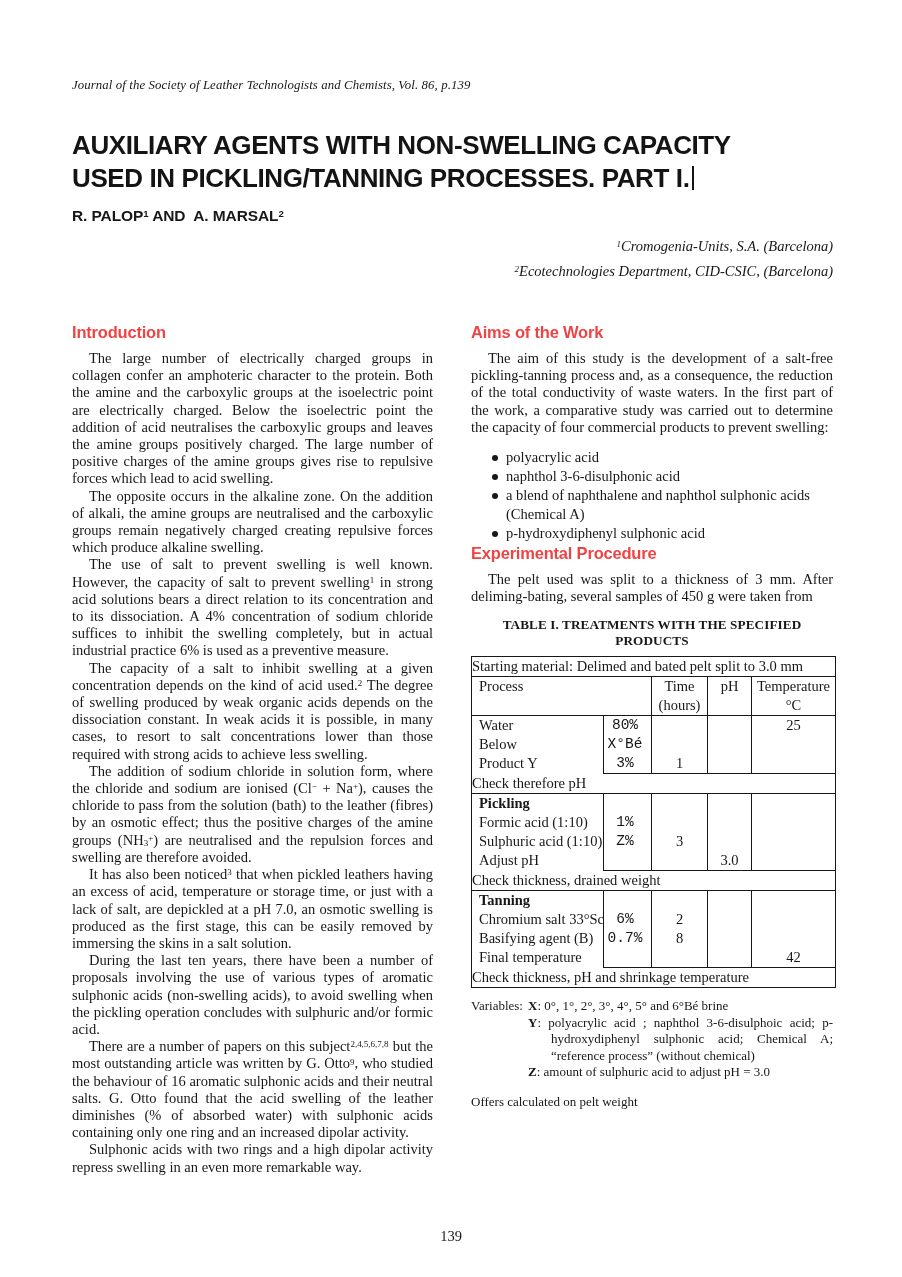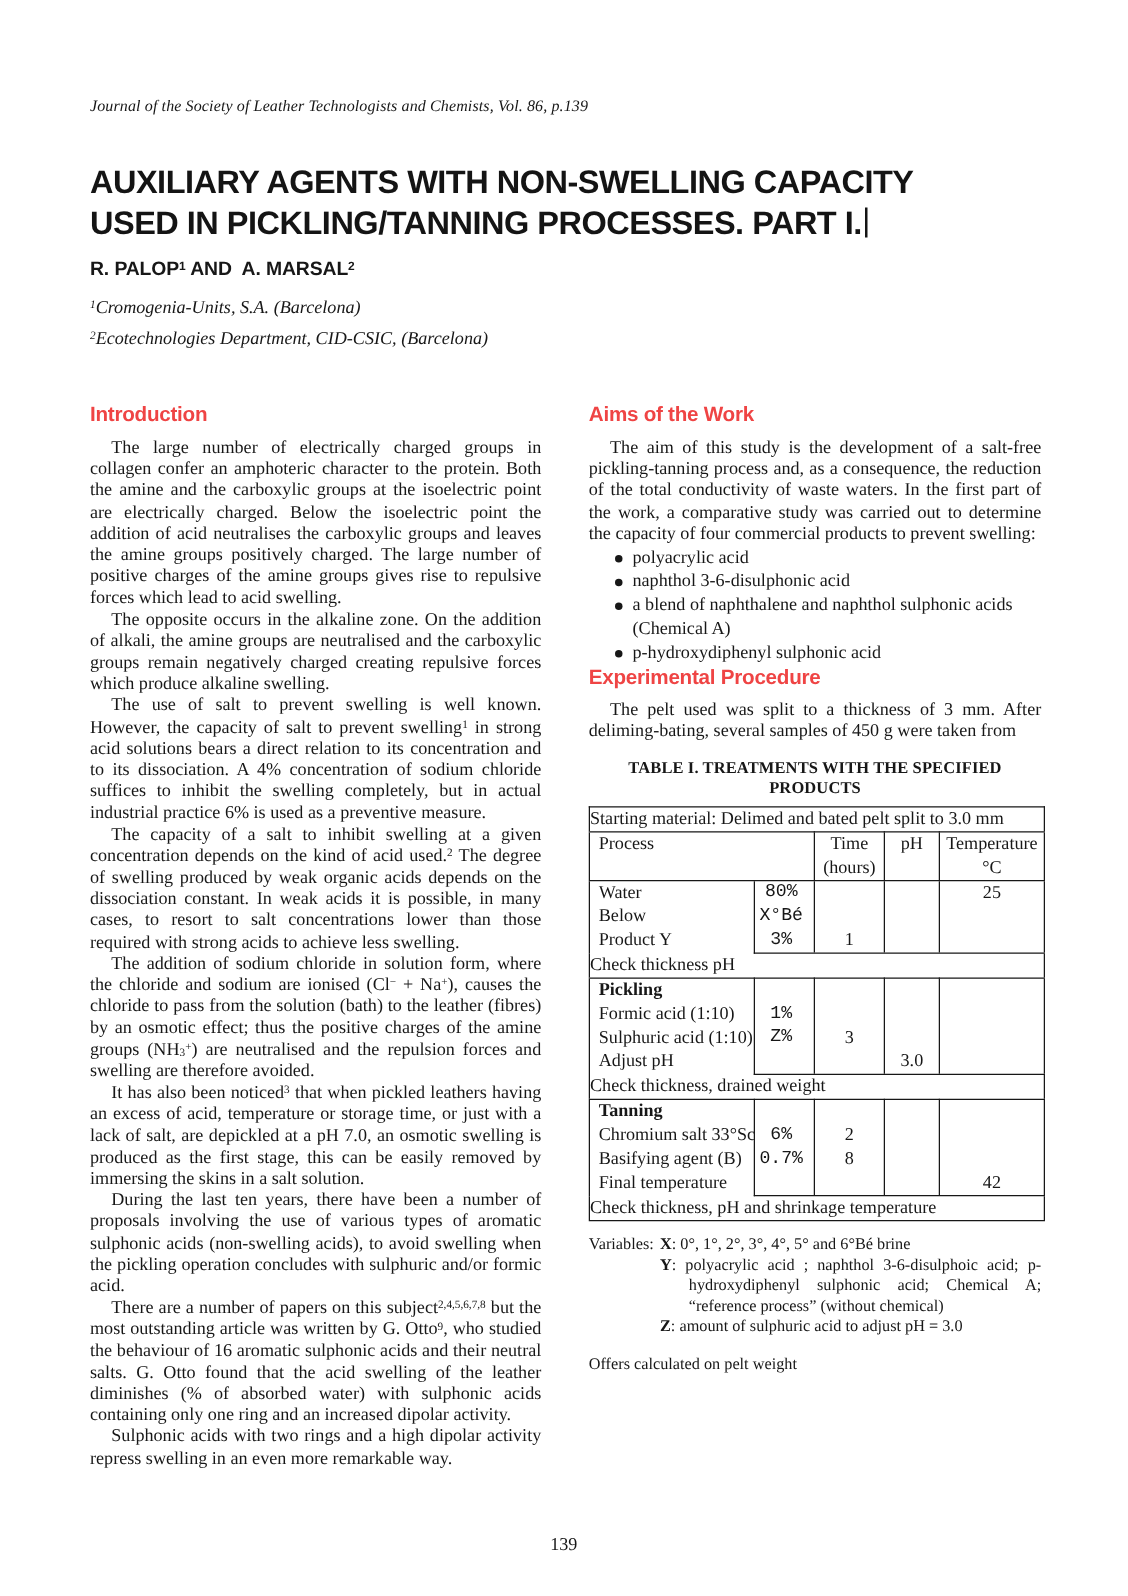--- a/index.html
+++ b/index.html
@@ -35,21 +35,21 @@
     font-family:"Liberation Sans", sans-serif;
     font-weight:bold;
     font-size:15.5px;
     letter-spacing:-0.1px;
   }
   .affiliation {
     font-style:italic;
     font-size:14.5px;
     line-height:25px;
   }
-  .affiliations { margin-top:9px; }
+  .affiliations { margin-top:9px;text-align:right; }
 
   .columns { display:flex; gap:38px; margin-top:38px; }
   .col-left  { width:361px; flex:none; }
   .col-right { width:362px; flex:none; }
 
   h2.section {
     margin:0 0 8px 0;
     font-family:"Liberation Sans", sans-serif;
     font-weight:bold;
     font-size:16.5px;
@@ -60,21 +60,21 @@
   p.body {
     margin:0;
     font-size:14.5px;
     line-height:17.2px;
     text-align:justify;
     text-indent:17px;
   }
   sup { font-size:.62em; line-height:0; position:relative; top:-.42em; vertical-align:baseline; }
   sub { font-size:.62em; line-height:0; position:relative; top:.18em;  vertical-align:baseline; }
 
-  .bullets { margin:1px 0 0 21px; }
+  .bullets { margin:12px 0 0 21px; }
   .bullet-row { display:flex; gap:8px; font-size:14.5px; line-height:19px; }
   .dot { flex:none; width:6px; height:6px; border-radius:50%; background:#171717; margin-top:6.5px; }
   .h-exp { margin-top:14px; }
 
   .table-caption {
     margin-top:12px;
     text-align:center;
     font-weight:bold;
     font-size:13.2px;
     letter-spacing:0.1px;
@@ -231,21 +231,21 @@
                   <div class="ln">&nbsp;</div>
                   <div class="ln">&nbsp;</div>
                 </td>
             <td class="c-temp bl bb">
                   <div class="ln">25</div>
                   <div class="ln">&nbsp;</div>
                   <div class="ln">&nbsp;</div>
                 </td>
           </tr>
           <tr class="row-check">
-            <td colspan="5">Check thickness pH</td>
+            <td colspan="5">Check therefore pH</td>
           </tr>
 
           <tr class="row-block">
             <td class="c-process">
               <div class="blk-title">Pickling</div>
               <div>
                     <div class="ln">Formic acid (1:10)</div>
                     <div class="ln">Sulphuric acid (1:10)</div>
                     <div class="ln">Adjust pH</div>
                   </div>

